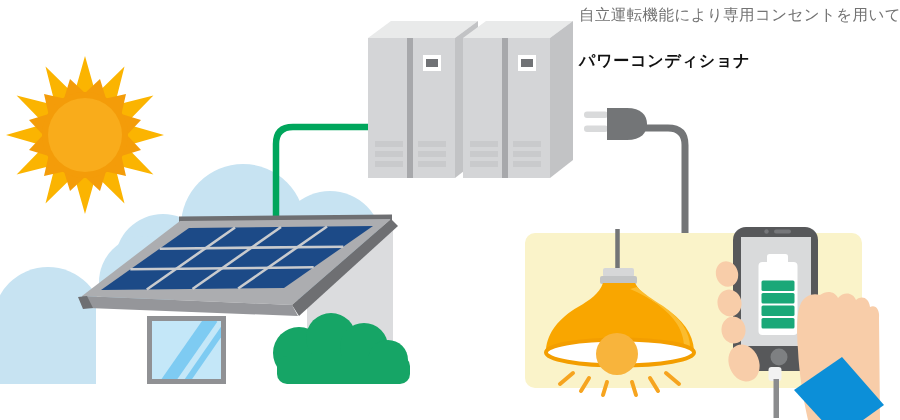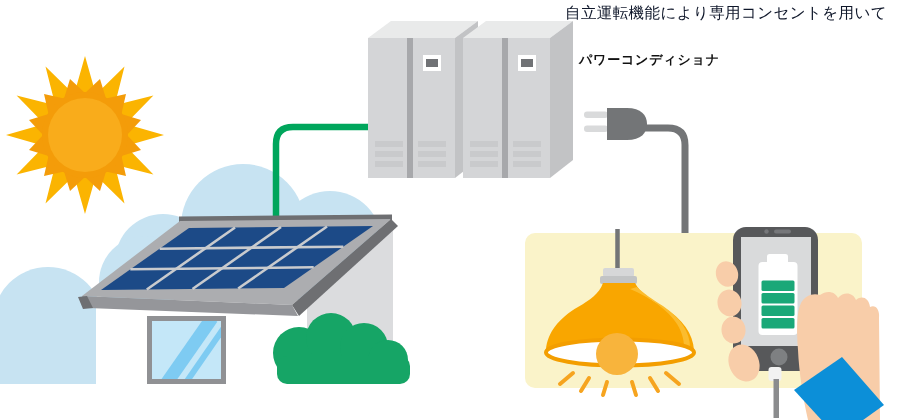--- a/index.html
+++ b/index.html
@@ -2,26 +2,26 @@
 <html><head>
 <meta charset="utf-8">
 <style>
   html,body{margin:0;padding:0;background:#fff;}
   .stage{
     position:relative;width:900px;height:420px;background:#ffffff;overflow:hidden;
     font-family:"Liberation Sans","DejaVu Sans",sans-serif;
   }
   .stage svg{position:absolute;left:0;top:0;}
   .caption{
-    position:absolute;left:565px;top:4px;width:318px;
-    font-size:15.5px;line-height:21px;letter-spacing:.4px;color:#0f172a;white-space:nowrap;font-family:Liberation Mono, monospace;
+    position:absolute;left:579px;top:4px;width:318px;
+    font-size:15.5px;line-height:21px;letter-spacing:.4px;color:#737373;white-space:nowrap;
   }
   .heading{
     position:absolute;left:579px;top:51px;
-    font-size:13px;font-weight:bold;letter-spacing:.8px;color:#111;white-space:nowrap;
+    font-size:16px;font-weight:bold;letter-spacing:.8px;color:#111;white-space:nowrap;
   }
 </style>
 </head>
 <body>
 
 <div class="stage">
 
 <svg width="900" height="420" viewBox="0 0 900 420">
 
   <g>

